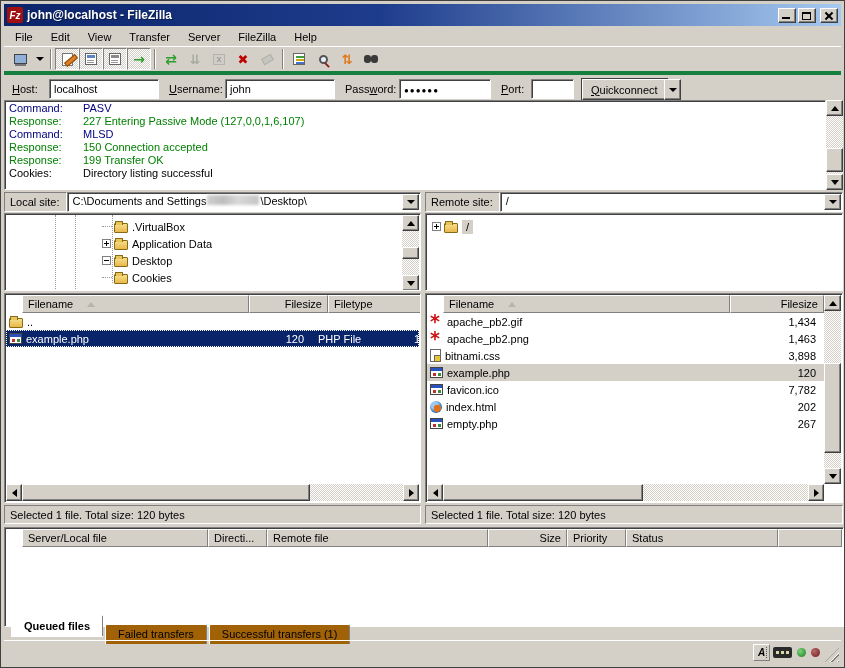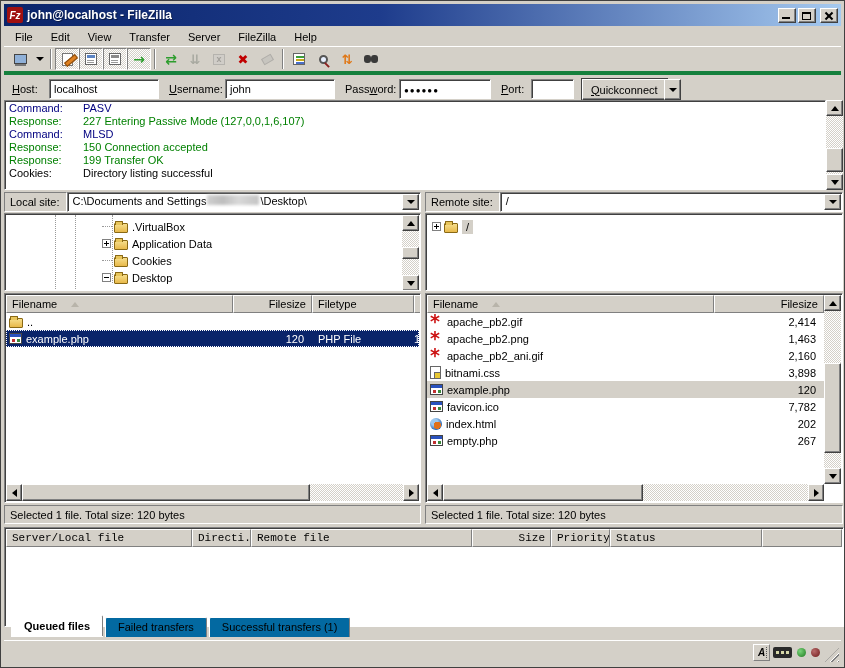--- a/index.html
+++ b/index.html
@@ -6,21 +6,21 @@
   html,body { background:#808080; }
   body { font-family:"Liberation Sans", sans-serif; }
 
   #win { position:relative; width:845px; height:668px; background:#D4D0C8;
          border:1px solid #404040; overflow:hidden; font-size:11px; color:#000; }
 
   
   .raised { background:#D4D0C8; border:1px solid; border-color:#FFFFFF #404040 #404040 #FFFFFF;
             box-shadow: inset -1px -1px 0 #808080; }
   .sunken-white { background:#FFFFFF; border:1px solid; border-color:#808080 #FFFFFF #FFFFFF #808080;
-            box-shadow: inset 1px 1px 0 #404040; }
+            box-shadow: inset 1px 1px 0 #404040; padding-left: 16px; }
   .sunken-flat { background:#D4D0C8; border:1px solid; border-color:#808080 #FFFFFF #FFFFFF #808080; }
 
   
   .titlebar { position:absolute; top:3px; left:3px; right:3px; height:22px;
     background:linear-gradient(90deg,#0A246A 0%,#1E3C8C 45%,#A6CAF0 100%);
     display:flex; align-items:center; padding:0 3px; }
   .app-logo { width:16px; height:16px; background:#A01010; border-radius:2px; color:#fff;
     font-weight:bold; font-style:italic; font-size:10px; display:flex; align-items:center;
     justify-content:center; margin-right:4px; }
   .title-text { color:#FFFFFF; font-weight:bold; font-size:12px; flex:1;
@@ -159,28 +159,28 @@
      border-bottom:5px solid #b8b4aa; margin-left:14px; }
   .lbody { position:absolute; left:1px; right:1px; top:19px; bottom:18px; background:#fff; overflow:hidden; }
   .frow { display:flex; height:17px; align-items:center; white-space:nowrap; }
   .frow .cell { flex:none; overflow:hidden; display:flex; align-items:center; height:17px; }
   .frow .size { justify-content:flex-end; }
   .sel-active { background:#0A246A; color:#fff; outline:1px dotted #fff; outline-offset:-1px; }
   .sel-inactive { background:#D4D0C8; }
   .panestatus { position:absolute; top:504px; height:19px; padding:3px 0 0 5px; white-space:nowrap; overflow:hidden; }
 
   
-  .queuepane { position:absolute; top:526px; left:3px; right:0; height:100px;font-family:Liberation Mono, monospace; }
+  .queuepane { position:absolute; top:526px; left:3px; right:0; height:100px; }
   .qbody { position:absolute; left:1px; right:1px; top:1px; bottom:1px; background:#fff; }
   .qheader { display:flex; height:18px; position:relative; z-index:1; }
 
   
   .tabsrow { position:absolute; top:614px; left:3px; right:3px; height:24px; display:flex; align-items:flex-start; padding-left:7px; }
   .qtab { border:1px solid; border-color:#FFFFFF #808080 #808080 #FFFFFF; border-bottom:none;
-     background:#0369a1; padding:3px 12px 4px 12px; margin-right:2px; margin-top:2px;
+     background:#a16207; padding:3px 12px 4px 12px; margin-right:2px; margin-top:9px;
      border-radius:2px 2px 0 0; }
   .qtab.active { background:#FFFFFF; font-weight:bold; margin-top:0; padding-top:4px; box-shadow:0 1px 0 #fff; }
 
   
   .statusbar { position:absolute; left:3px; right:3px; bottom:3px; height:24px; border-top:1px solid #FFFFFF;
      display:flex; align-items:center; justify-content:flex-end; padding:2px 2px 2px 4px; }
   .sb-ico { width:17px; height:17px; margin-right:3px; display:flex; align-items:center; justify-content:center;
      border:1px solid; border-color:#FFFFFF #808080 #808080 #FFFFFF; font-size:10px; font-weight:bold; font-style:italic; background:#D4D0C8; position:relative;}
   .sb-ico .caret { position:absolute; right:2px; top:2px; bottom:2px; width:1px; border-left:1px dotted #555; }
   .sb-badge { width:19px; height:11px; background:#2a2a2a; border-radius:2px; margin-right:5px; position:relative; }
@@ -380,29 +380,29 @@
           <span class="exp-spacer" style="width:1px"></span>
           <span class="fi i-folder"></span>
           <span>.VirtualBox</span>
         </div>
       <div class="trow" style="padding-left:96px">
           <span class="exp plus"></span>
           <span class="fi i-folder"></span>
           <span>Application Data</span>
         </div>
       <div class="trow" style="padding-left:96px">
+          <span class="exp"></span>
+          <span class="fi i-folder"></span>
+          <span>Desktop</span>
+        </div>
+      <div class="trow" style="padding-left:96px">
           <span class="hdot"></span>
           <span class="exp-spacer" style="width:1px"></span>
           <span class="fi i-folder"></span>
           <span>Cookies</span>
-        </div>
-      <div class="trow" style="padding-left:96px">
-          <span class="exp"></span>
-          <span class="fi i-folder"></span>
-          <span>Desktop</span>
         </div>
     </div>
 
     <div style="position:absolute;right:1px;top:1px;width:17px;bottom:1px;">
       <div class="sb-track" style="left:0;top:0;width:17px;height:76px;"></div>
       <span class="sb-btn raised" style="top:0;left:0">
           <span class="tri-up"></span>
         </span>
       <span class="sb-thumb" style="top:32px;left:0;width:17px;height:12px"></span>
       <span class="sb-btn raised" style="top:60px;left:0">
@@ -478,35 +478,28 @@
       <span class="hcell right" style="flex:1">
           <span>Filesize</span>
         </span>
     </div>
     <div class="lbody" style="right:18px">
       <div class="frow">
           <span class="cell" style="width:287px;padding-left:3px">
             <span class="fi i-img"></span>
             <span>apache_pb2.gif</span>
           </span>
-          <span class="cell size" style="flex:1;padding-right:8px">2,414</span>
+          <span class="cell size" style="flex:1;padding-right:8px">1,434</span>
         </div>
       <div class="frow">
           <span class="cell" style="width:287px;padding-left:3px">
             <span class="fi i-img"></span>
             <span>apache_pb2.png</span>
           </span>
           <span class="cell size" style="flex:1;padding-right:8px">1,463</span>
-        </div>
-      <div class="frow">
-          <span class="cell" style="width:287px;padding-left:3px">
-            <span class="fi i-img"></span>
-            <span>apache_pb2_ani.gif</span>
-          </span>
-          <span class="cell size" style="flex:1;padding-right:8px">2,160</span>
         </div>
       <div class="frow">
           <span class="cell" style="width:287px;padding-left:3px">
             <span class="fi i-css"></span>
             <span>bitnami.css</span>
           </span>
           <span class="cell size" style="flex:1;padding-right:8px">3,898</span>
         </div>
       <div class="frow sel-inactive">
           <span class="cell" style="width:287px;padding-left:3px">

